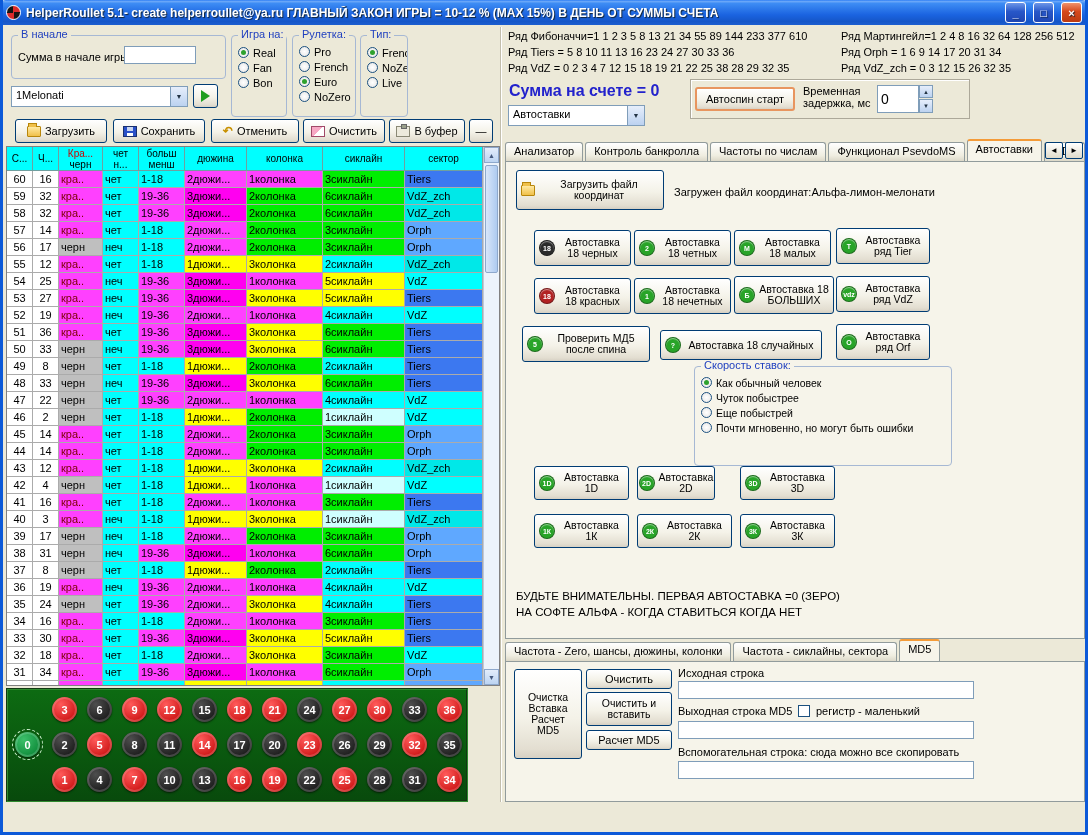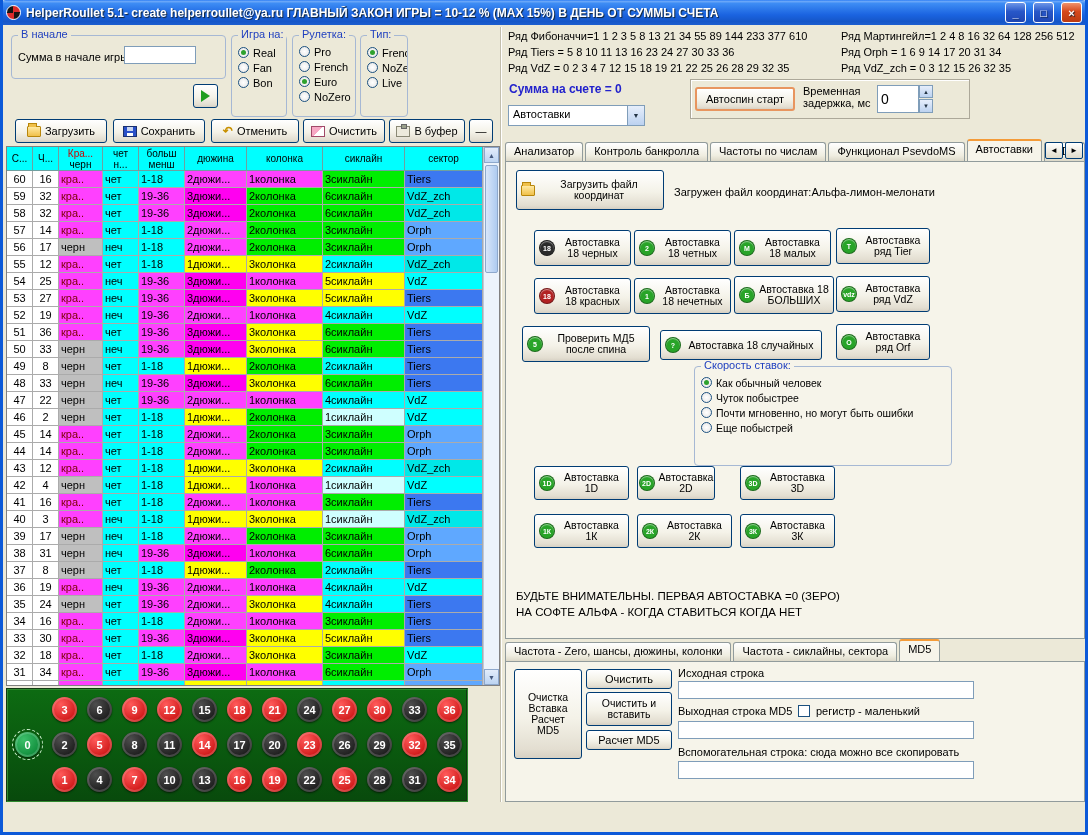--- a/index.html
+++ b/index.html
@@ -86,21 +86,21 @@
   #board{position:absolute;left:3px;top:688px;width:462px;height:114px;background:linear-gradient(#0D6B12,#084A0C);
     border:2px groove #2E8B2E;}
   .rnum{position:absolute;width:25px;height:25px;border-radius:50%;color:#fff;font-weight:bold;font-size:11px;
     display:flex;align-items:center;justify-content:center;box-shadow:inset 0 0 0 2px rgba(255,255,255,.18),0 1px 2px rgba(0,0,0,.6);}
   .rnum.red{background:radial-gradient(circle at 35% 30%,#FF5A5A,#BE0000);}
   .rnum.blk{background:radial-gradient(circle at 35% 30%,#4E4E4E,#0A0A0A);}
   .rnum.zero{background:radial-gradient(circle at 35% 30%,#3CC06A,#007A2A);outline:1px dashed #CFF0CF;outline-offset:2px;}
 
   
   .series{position:absolute;white-space:nowrap;font-size:11px;}
-  #acct{position:absolute;left:506px;top:82px;font-size:12px;font-weight:bold;}
+  #acct{position:absolute;left:506px;top:82px;font-size:16px;font-weight:bold;}
   .coin{width:16px;height:16px;min-width:16px;border-radius:50%;color:#fff;font-size:7px;font-weight:bold;
     display:flex;align-items:center;justify-content:center;border:1px solid rgba(0,0,0,.35);
     box-shadow:inset 0 1px 1px rgba(255,255,255,.5);}
   .bet-label{flex:1;font-size:10.5px;line-height:11px;text-align:center;white-space:normal;}
   .warn{position:absolute;font-size:11.5px;white-space:nowrap;}
   .lbl{position:absolute;white-space:nowrap;}
 
   
   #statusbar{position:absolute;left:0;right:0;top:806px;height:26px;background:#ECE9D8;border-top:1px solid #fff;}
   .sbar-cell{position:absolute;top:3px;height:20px;border:1px solid;border-color:#9D9DA1 #FFF #FFF #9D9DA1;
@@ -176,20 +176,24 @@
           <span class="radio"></span>
           <span>NoZero</span>
         </div>
         <div class="radio-row">
           <span class="radio"></span>
           <span>Live</span>
         </div>
       </div>
   </div>
 
+  <div class="combo" style="left:8px;top:86px;width:177px;height:21px">
+    <span class="val">1Melonati</span>
+    <span class="drop">▼</span>
+  </div>
   <button class="xpbtn" style="left:190px;top:84px;width:25px;height:24px">
     <span class="tri"></span>
   </button>
 
   <button class="xpbtn" style="left:12px;top:119px;width:92px;height:24px">
     <span class="ic folder"></span>
     <span>Загрузить</span>
   </button>
   <button class="xpbtn" style="left:110px;top:119px;width:92px;height:24px">
     <span class="ic disk"></span>
@@ -631,21 +635,21 @@
       <div class="rnum red" style="left: 324px; top: 77px;">25</div>
       <div class="rnum blk" style="left: 359px; top: 77px;">28</div>
       <div class="rnum blk" style="left: 394px; top: 77px;">31</div>
       <div class="rnum red" style="left: 429px; top: 77px;">34</div>
     </div>
 
   <div class="vdiv" style="left:497px;top:27px;bottom:30px"></div>
 
   <div class="series" style="left:505px;top:30px">Ряд Фибоначчи=1 1 2 3 5 8 13 21 34 55 89 144 233 377 610</div>
   <div class="series" style="left:505px;top:46px">Ряд Tiers = 5 8 10 11 13 16 23 24 27 30 33 36</div>
-  <div class="series" style="left:505px;top:62px">Ряд VdZ = 0 2 3 4 7 12 15 18 19 21 22 25 26 28 29 32 35</div>
+  <div class="series" style="left:505px;top:62px">Ряд VdZ = 0 2 3 4 7 12 15 18 19 21 22 25 38 28 29 32 35</div>
   <div class="series" style="left:838px;top:30px">Ряд Мартингейл=1 2 4 8 16 32 64 128 256 512</div>
   <div class="series" style="left:838px;top:46px">Ряд Orph = 1 6 9 14 17 20 31 34</div>
   <div class="series" style="left:838px;top:62px">Ряд VdZ_zch = 0 3 12 15 26 32 35</div>
 
   <div id="acct" style="color: rgb(34, 34, 204);">Сумма на счете = 0</div>
 
   <div class="bevel" style="left:687px;top:79px;width:280px;height:40px">
     <button class="xpbtn hot" style="left:4px;top:7px;width:100px;height:24px">
       <span>Автоспин старт</span>
     </button>
@@ -686,25 +690,25 @@
           <div class="radio-row">
             <span class="radio sel"></span>
             <span>Как обычный человек</span>
           </div>
           <div class="radio-row">
             <span class="radio"></span>
             <span>Чуток побыстрее</span>
           </div>
           <div class="radio-row">
             <span class="radio"></span>
-            <span>Почти мгновенно, но могут быть ошибки</span>
+            <span>Еще побыстрей</span>
           </div>
           <div class="radio-row">
             <span class="radio"></span>
-            <span>Еще побыстрей</span>
+            <span>Почти мгновенно, но могут быть ошибки</span>
           </div>
         </div>
     </div>
 
     <div class="warn" style="left:10px;top:428px">БУДЬТЕ ВНИМАТЕЛЬНЫ. ПЕРВАЯ АВТОСТАВКА =0 (ЗЕРО)</div>
     <div class="warn" style="left:10px;top:444px">НА СОФТЕ АЛЬФА - КОГДА СТАВИТЬСЯ КОГДА НЕТ</div>
   <button class="xpbtn" style="left: 28px; top: 68px; width: 97px; height: 36px;">
         <span class="coin" style="background: rgb(42, 42, 42);">18</span>
         <span class="bet-label">Автоставка 18 черных</span>
       </button>

